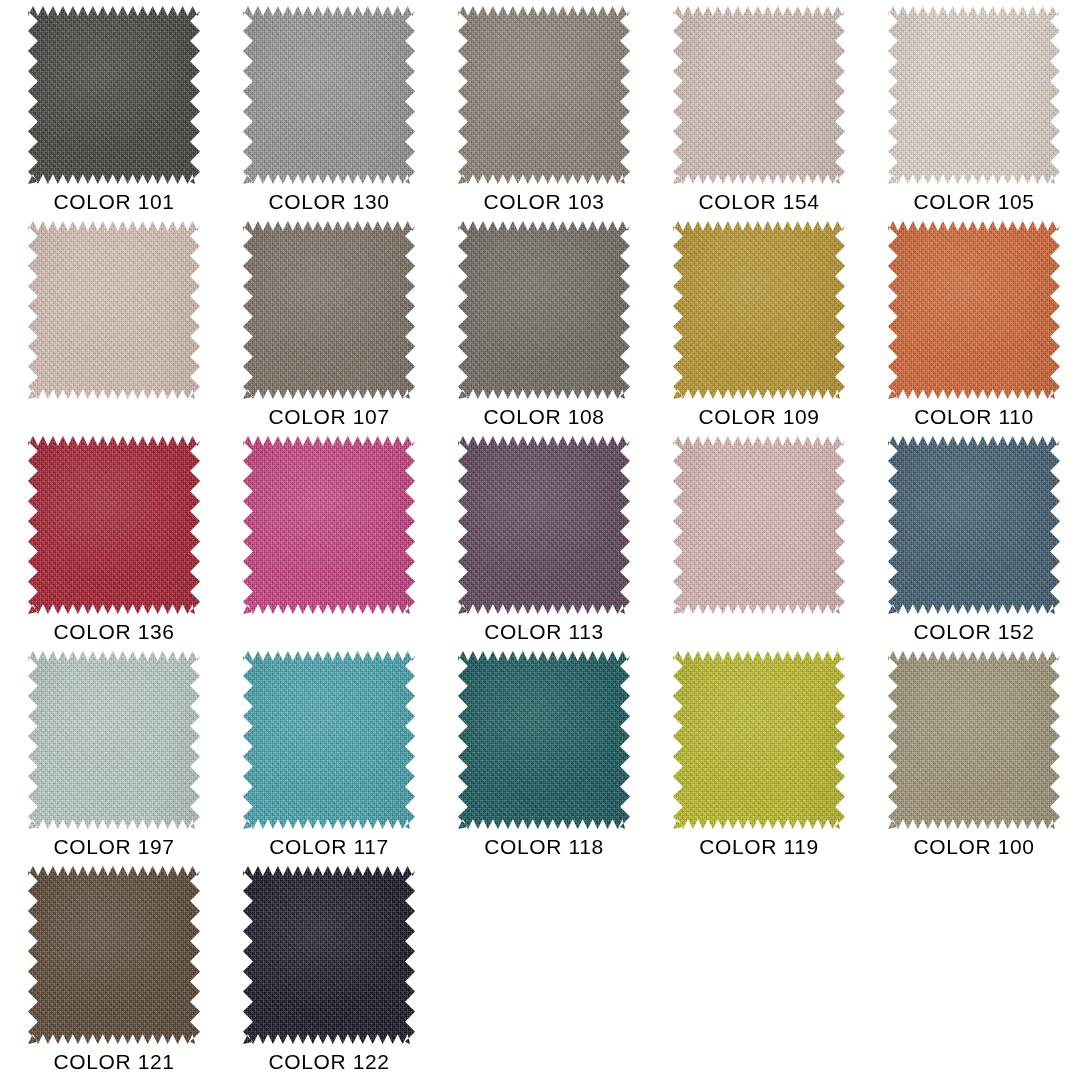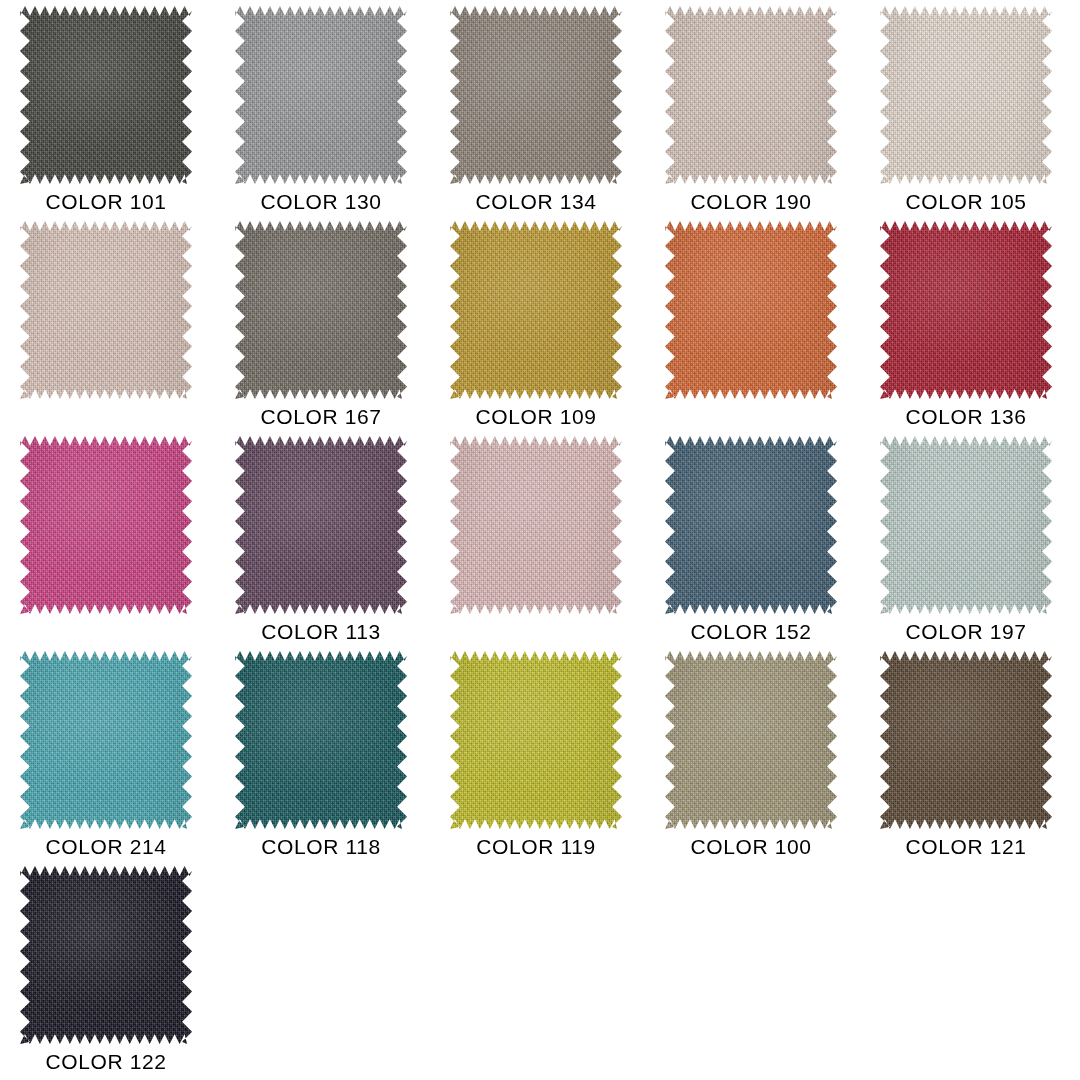--- a/index.html
+++ b/index.html
@@ -16,21 +16,21 @@
 
   #swatch-grid {
     position: relative;
     width: 1080px;
     height: 1080px;
     display: grid;
     grid-template-columns: repeat(5, 215px);
     grid-template-rows: repeat(5, 215px);
     justify-content: start;
     align-content: start;
-    padding-left: 12px;
+    padding-left: 20px;
     padding-top: 6px;
     box-sizing: border-box;
   }
 
   .swatch-cell {
     position: relative;
     width: 215px;
     height: 215px;
   }
 
@@ -159,61 +159,69 @@
         <div class="grain"></div>
         <div class="shade"></div>
       </div>
       <div class="swatch-label">COLOR 130</div>
     </div>
     <div class="swatch-cell">
       <div class="fabric" style="background-color: rgb(142, 131, 119);">
         <div class="grain"></div>
         <div class="shade"></div>
       </div>
-      <div class="swatch-label">COLOR 134</div>
+      <div class="swatch-label">COLOR 103</div>
     </div>
     <div class="swatch-cell">
       <div class="fabric" style="background-color: rgb(217, 199, 189);">
         <div class="grain"></div>
         <div class="shade"></div>
       </div>
-      <div class="swatch-label">COLOR 190</div>
+      <div class="swatch-label">COLOR 154</div>
     </div>
     <div class="swatch-cell">
       <div class="fabric" style="background-color: rgb(232, 219, 208);">
         <div class="grain"></div>
         <div class="shade"></div>
       </div>
       <div class="swatch-label">COLOR 105</div>
     </div>
     <div class="swatch-cell">
       <div class="fabric" style="background-color: rgb(221, 198, 187);">
         <div class="grain"></div>
         <div class="shade"></div>
       </div>
     </div>
     <div class="swatch-cell">
+      <div class="fabric" style="background-color: rgb(125, 112, 100);">
+        <div class="grain"></div>
+        <div class="shade"></div>
+      </div>
+      <div class="swatch-label">COLOR 107</div>
+    </div>
+    <div class="swatch-cell">
       <div class="fabric" style="background-color: rgb(112, 106, 96);">
         <div class="grain"></div>
         <div class="shade"></div>
       </div>
-      <div class="swatch-label">COLOR 167</div>
+      <div class="swatch-label">COLOR 108</div>
     </div>
     <div class="swatch-cell">
       <div class="fabric" style="background-color: rgb(191, 153, 42);">
         <div class="grain"></div>
         <div class="shade"></div>
       </div>
       <div class="swatch-label">COLOR 109</div>
     </div>
     <div class="swatch-cell">
       <div class="fabric" style="background-color: rgb(216, 101, 47);">
         <div class="grain"></div>
         <div class="shade"></div>
       </div>
+      <div class="swatch-label">COLOR 110</div>
     </div>
     <div class="swatch-cell">
       <div class="fabric" style="background-color: rgb(169, 24, 43);">
         <div class="grain"></div>
         <div class="shade"></div>
       </div>
       <div class="swatch-label">COLOR 136</div>
     </div>
     <div class="swatch-cell">
       <div class="fabric" style="background-color: rgb(207, 60, 131);">
@@ -246,21 +254,21 @@
         <div class="grain"></div>
         <div class="shade"></div>
       </div>
       <div class="swatch-label">COLOR 197</div>
     </div>
     <div class="swatch-cell">
       <div class="fabric" style="background-color: rgb(68, 167, 178);">
         <div class="grain"></div>
         <div class="shade"></div>
       </div>
-      <div class="swatch-label">COLOR 214</div>
+      <div class="swatch-label">COLOR 117</div>
     </div>
     <div class="swatch-cell">
       <div class="fabric" style="background-color: rgb(16, 86, 90);">
         <div class="grain"></div>
         <div class="shade"></div>
       </div>
       <div class="swatch-label">COLOR 118</div>
     </div>
     <div class="swatch-cell">
       <div class="fabric" style="background-color: rgb(194, 192, 36);">

